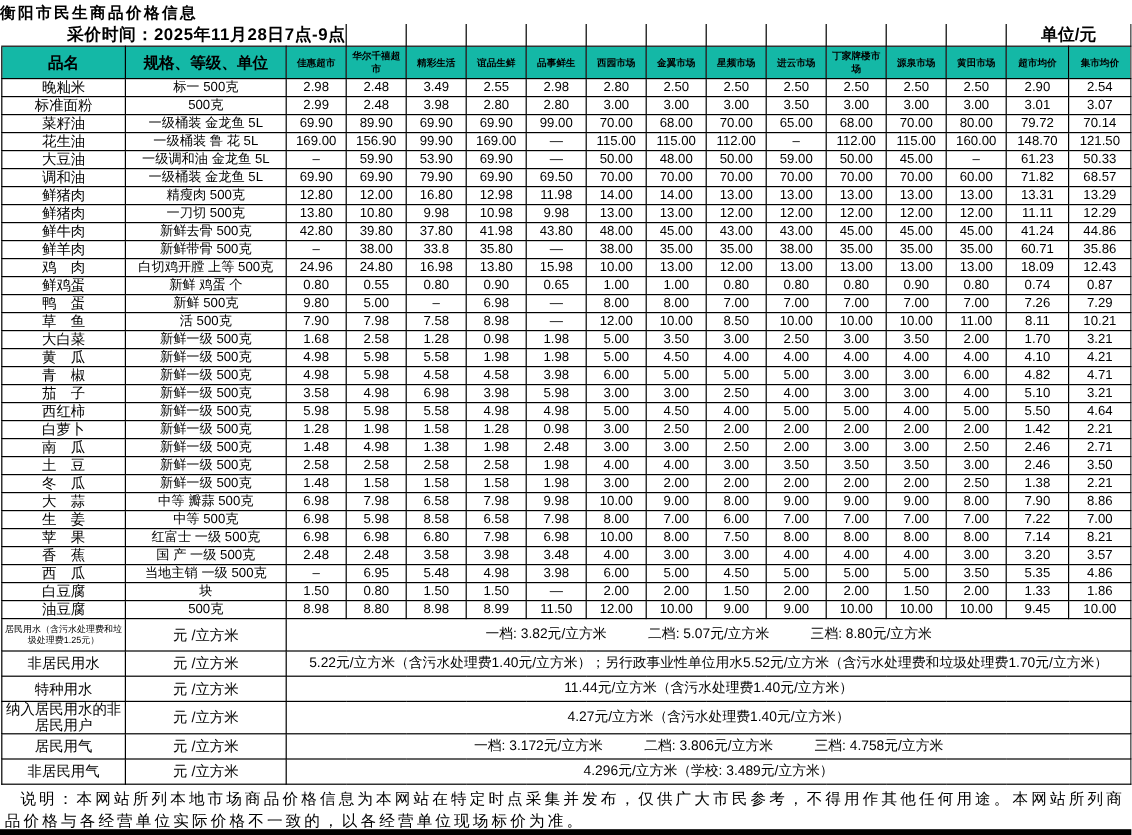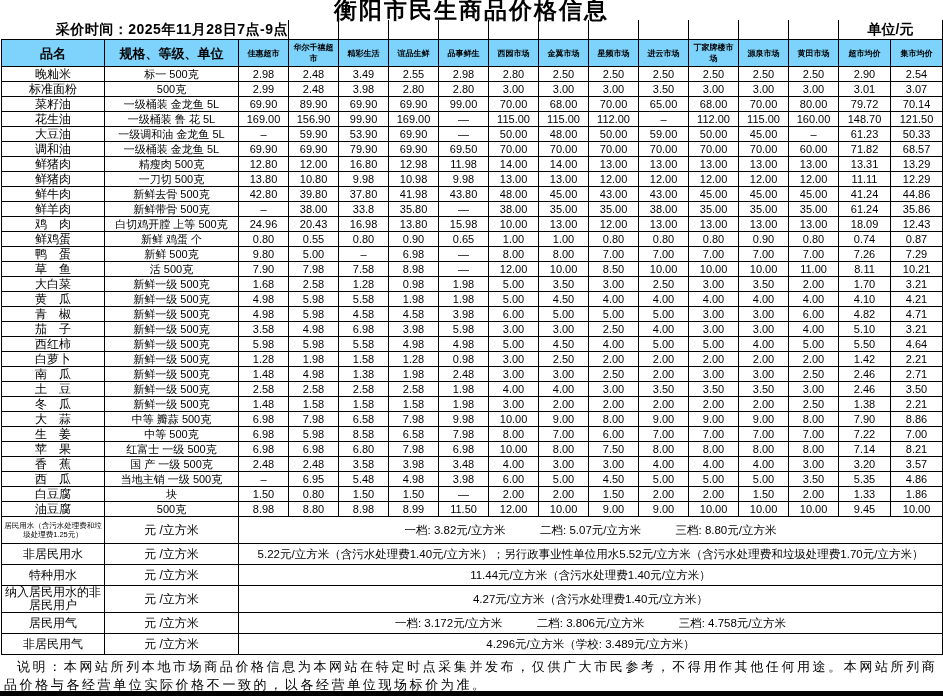--- a/index.html
+++ b/index.html
@@ -1,28 +1,28 @@
 <!DOCTYPE html>
 <html lang="zh"><head>
 <meta charset="utf-8">
 <style>
   html,body{margin:0;padding:0;background:#fff;}
   body{width:943px;height:696px;overflow:hidden;color:#000;
        font-family:"Liberation Sans","DejaVu Sans",sans-serif;}
   .page{position:relative;width:943px;height:696px;}
-  .page-title{margin:1px 0 0 0;text-align:center;font-size:23px;font-weight:bold;letter-spacing:2px;line-height:19px;}
+  .page-title{margin:1px 0 0 0;font-size:13px;font-weight:bold;letter-spacing:2px;line-height:19px;}
   table.price-table{border-collapse:collapse;table-layout:fixed;width:941px;margin:0 1px;}
   .price-table td,.price-table th{border:1px solid #000;padding:0;text-align:center;overflow:hidden;vertical-align:middle;}
   
   tr.top-band td{height:16px;border-top:none;}
   td.band-left{border-left:none;border-right:1px solid #000;text-align:right;}
   .collect-time{font-size:14px;font-weight:bold;padding-left:6px;letter-spacing:0.5px;white-space:nowrap;}
   td.band-unit{font-size:14px;font-weight:bold;}
   
-  tr.head-row th{background:#7dd3fc;height:26px;line-height:11px;}
+  tr.head-row th{background:#14b8a6;height:26px;line-height:11px;}
   th.h-big{font-size:13px;font-weight:bold;}
   th.h-small{font-size:8px;font-weight:bold;line-height:10px;padding:0 2px;}
   
   tr.commodity-row td{height:14px;line-height:14px;white-space:nowrap;}
   td.c-name{font-size:12px;}
   td.c-spec{font-size:11px;}
   td.c-val{font-size:11px;}
   
   tr.utility-row td{height:20px;line-height:13px;}
   tr.utility-row.tall td{height:26px;}
@@ -266,28 +266,28 @@
           <td class="c-val">33.8</td>
           <td class="c-val">35.80</td>
           <td class="c-val">—</td>
           <td class="c-val">38.00</td>
           <td class="c-val">35.00</td>
           <td class="c-val">35.00</td>
           <td class="c-val">38.00</td>
           <td class="c-val">35.00</td>
           <td class="c-val">35.00</td>
           <td class="c-val">35.00</td>
-          <td class="c-val">61.24</td>
+          <td class="c-val">60.71</td>
           <td class="c-val">35.86</td>
         </tr>
         <tr class="commodity-row">
           <td class="c-name">鸡　肉</td>
           <td class="c-spec">白切鸡开膛 上等 500克</td>
           <td class="c-val">24.96</td>
-          <td class="c-val">20.43</td>
+          <td class="c-val">24.80</td>
           <td class="c-val">16.98</td>
           <td class="c-val">13.80</td>
           <td class="c-val">15.98</td>
           <td class="c-val">10.00</td>
           <td class="c-val">13.00</td>
           <td class="c-val">12.00</td>
           <td class="c-val">13.00</td>
           <td class="c-val">13.00</td>
           <td class="c-val">13.00</td>
           <td class="c-val">13.00</td>

